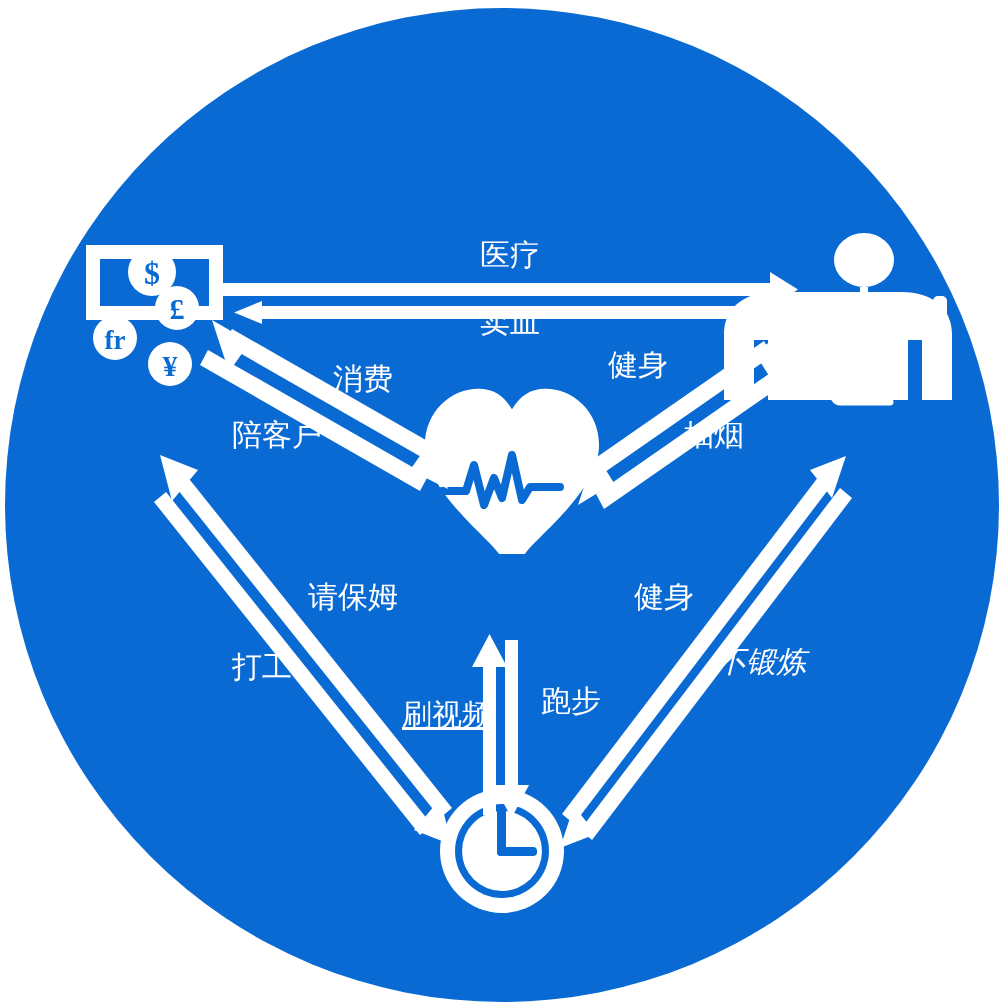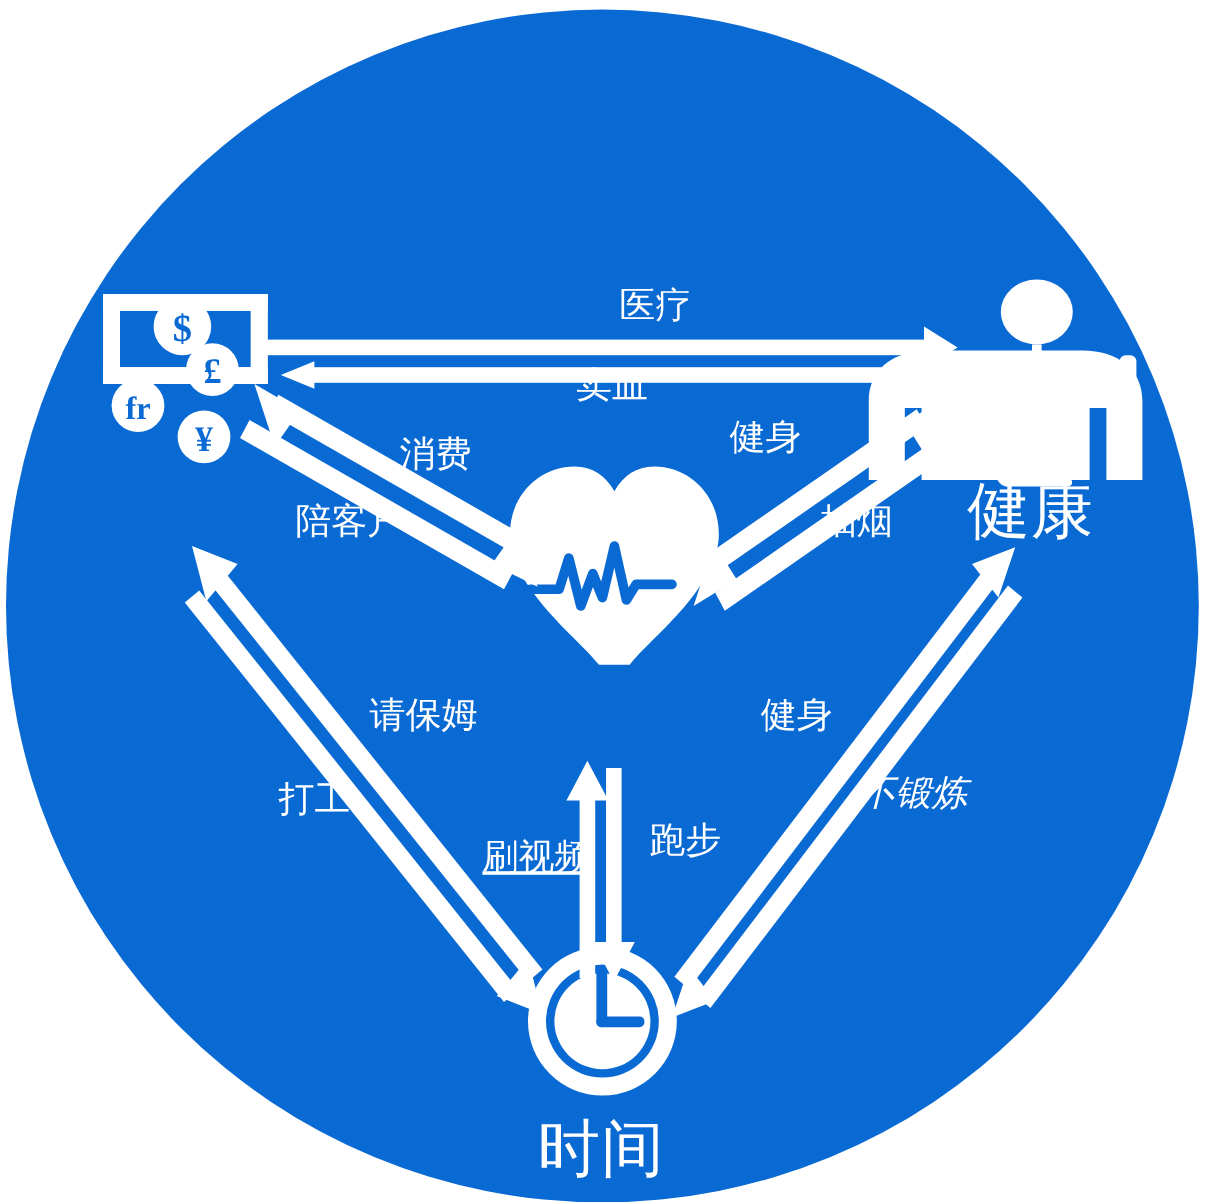--- a/index.html
+++ b/index.html
@@ -131,27 +131,25 @@
       </g>
 
       <g>
         <polygon points="580,830 840,488 852,498 592,840"></polygon>
         <polygon points="560,848 596,834 574,806"></polygon>
       </g>
 
     </g>
   </svg>
 
-  <div class="lbl node-lbl" style="left:806px;top:400px;">健康</div>
-  <div class="lbl node-lbl" style="left:448px;top:932px;">时间</div>
 
-  <div class="lbl edge-lbl" style="left:480px;top:240px;margin-left:36px;">医疗</div>
+  <div class="lbl edge-lbl" style="left:480px;top:240px;">医疗</div>
   <div class="lbl edge-lbl" style="left:480px;top:307px;">卖血</div>
   <div class="lbl edge-lbl" style="left:333px;top:364px;">消费</div>
-  <div class="lbl edge-lbl" style="left:246px;top:420px;">陪客户</div>
+  <div class="lbl edge-lbl" style="left:232px;top:420px;">陪客户</div>
   <div class="lbl edge-lbl" style="left:608px;top:350px;">健身</div>
   <div class="lbl edge-lbl" style="left:684px;top:420px;">抽烟</div>
   <div class="lbl edge-lbl" style="left:308px;top:582px;">请保姆</div>
   <div class="lbl edge-lbl" style="left:232px;top:652px;">打工</div>
   <div class="lbl edge-lbl" style="left:402px;top:700px;text-decoration:underline;">刷视频</div>
   <div class="lbl edge-lbl" style="left:541px;top:686px;">跑步</div>
   <div class="lbl edge-lbl" style="left:634px;top:582px;">健身</div>
   <div class="lbl edge-lbl" style="left:716px;top:647px;font-style:italic;">不锻炼</div>
 
 </div>

